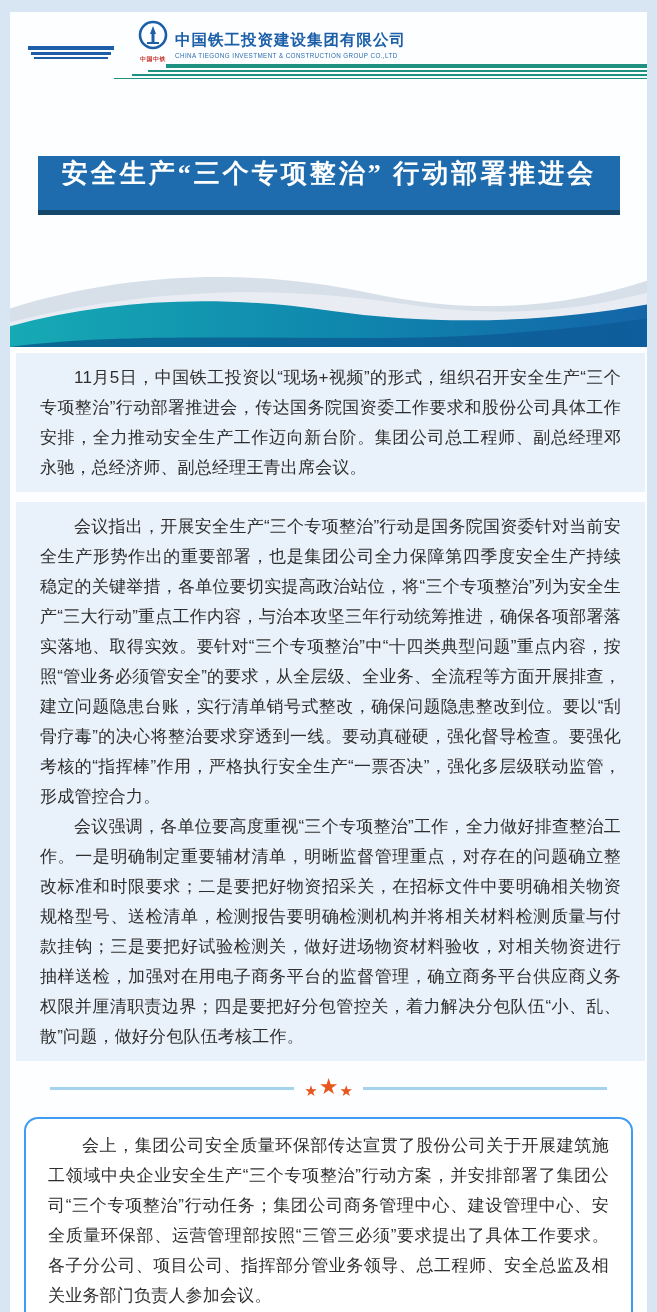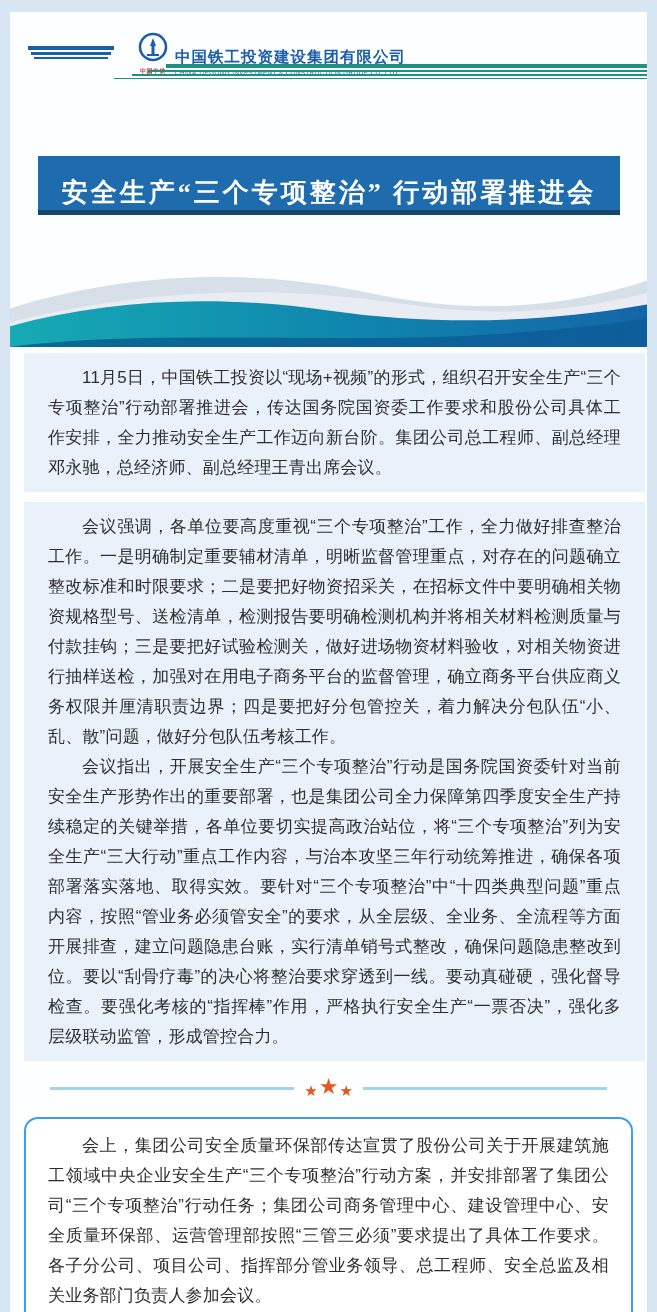--- a/index.html
+++ b/index.html
@@ -24,23 +24,23 @@
     box-sizing:border-box;
   }
 
   
   .header{
     position:relative;
     height:92px;
   }
   .logo-block{
     position:absolute;
-    left:128px; top:20px;
+    left:128px; top:8px;
     display:flex;
-    align-items:flex-end;
+    align-items:center;
   }
   .emblem-wrap{
     display:flex; flex-direction:column; align-items:center;
     margin-right:7px;
   }
   .logo-caption{
     font-size:6px; font-weight:bold; color:#c4342b; letter-spacing:.5px;
     margin-top:1px; white-space:nowrap;
   }
   .company-cn{
@@ -67,39 +67,39 @@
   .green-lines .gl2{height:2px; margin-left:34px;}
   .green-lines .gl3{height:2px; margin-left:18px;}
   .green-lines .gl4{height:1px; margin-left:0;}
 
   
   .title-banner{
     margin:52px 27px 0 28px;
     height:54px;
     background:#1e6cad;
     border-bottom:5px solid #15476b;
-    display:flex; align-items:flex-end; justify-content:center;
+    display:flex; align-items:flex-start; justify-content:center;
   }
   .title-banner .banner-text{
     color:#ffffff;
     font-family:"Liberation Serif","DejaVu Serif",serif;
     font-weight:bold;
     font-size:26px;
     letter-spacing:3px;
     white-space:nowrap;
   }
 
   
   .wave-wrap{margin-top:48px; height:84px; width:637px;}
   .wave-wrap svg{display:block;}
 
   
   .para-box{
     background:#e9f1fa;
-    margin:0 2px 10px 14px;
+    margin:0 2px 10px 6px;
     padding:10px 24px 9px 24px;
     box-sizing:border-box;
   }
   .para-box.first{margin-top:6px;}
   .para{
     margin:0;
     font-size:17px;
     line-height:30px;
     color:#2e2e2e;
     font-weight:500;
@@ -203,22 +203,22 @@
         <path d="M0,64 C100,36 210,32 320,48 C430,64 540,60 640,42 L640,85 L0,85 Z" fill="url(#gTeal)"></path>
         <path d="M0,85 C120,68 300,80 450,74 C520,71 590,64 640,56 L640,85 Z" fill="url(#gDeep)"></path>
       </svg>
     </div>
 
     <div class="para-box first">
       <p class="para">11月5日，中国铁工投资以“现场+视频”的形式，组织召开安全生产“三个专项整治”行动部署推进会，传达国务院国资委工作要求和股份公司具体工作安排，全力推动安全生产工作迈向新台阶。集团公司总工程师、副总经理邓永驰，总经济师、副总经理王青出席会议。</p>
     </div>
 
     <div class="para-box">
+      <p class="para">会议指出，开展安全生产“三个专项整治”行动是国务院国资委针对当前安全生产形势作出的重要部署，也是集团公司全力保障第四季度安全生产持续稳定的关键举措，各单位要切实提高政治站位，将“三个专项整治”列为安全生产“三大行动”重点工作内容，与治本攻坚三年行动统筹推进，确保各项部署落实落地、取得实效。要针对“三个专项整治”中“十四类典型问题”重点内容，按照“管业务必须管安全”的要求，从全层级、全业务、全流程等方面开展排查，建立问题隐患台账，实行清单销号式整改，确保问题隐患整改到位。要以“刮骨疗毒”的决心将整治要求穿透到一线。要动真碰硬，强化督导检查。要强化考核的“指挥棒”作用，严格执行安全生产“一票否决”，强化多层级联动监管，形成管控合力。</p>
       <p class="para">会议强调，各单位要高度重视“三个专项整治”工作，全力做好排查整治工作。一是明确制定重要辅材清单，明晰监督管理重点，对存在的问题确立整改标准和时限要求；二是要把好物资招采关，在招标文件中要明确相关物资规格型号、送检清单，检测报告要明确检测机构并将相关材料检测质量与付款挂钩；三是要把好试验检测关，做好进场物资材料验收，对相关物资进行抽样送检，加强对在用电子商务平台的监督管理，确立商务平台供应商义务权限并厘清职责边界；四是要把好分包管控关，着力解决分包队伍“小、乱、散”问题，做好分包队伍考核工作。</p>
-      <p class="para">会议指出，开展安全生产“三个专项整治”行动是国务院国资委针对当前安全生产形势作出的重要部署，也是集团公司全力保障第四季度安全生产持续稳定的关键举措，各单位要切实提高政治站位，将“三个专项整治”列为安全生产“三大行动”重点工作内容，与治本攻坚三年行动统筹推进，确保各项部署落实落地、取得实效。要针对“三个专项整治”中“十四类典型问题”重点内容，按照“管业务必须管安全”的要求，从全层级、全业务、全流程等方面开展排查，建立问题隐患台账，实行清单销号式整改，确保问题隐患整改到位。要以“刮骨疗毒”的决心将整治要求穿透到一线。要动真碰硬，强化督导检查。要强化考核的“指挥棒”作用，严格执行安全生产“一票否决”，强化多层级联动监管，形成管控合力。</p>
     </div>
 
     <div class="star-divider">
       <div class="line"></div>
       <div class="star-cluster">
         <span class="star-s">★</span>
         <span class="star-b">★</span>
         <span class="star-s">★</span>
       </div>
       <div class="line"></div>

